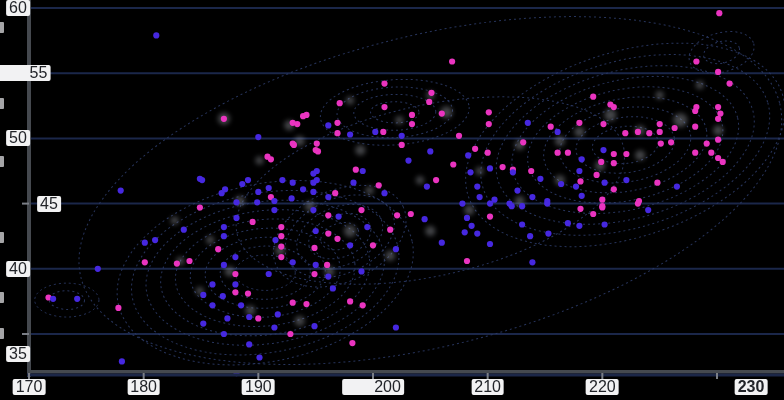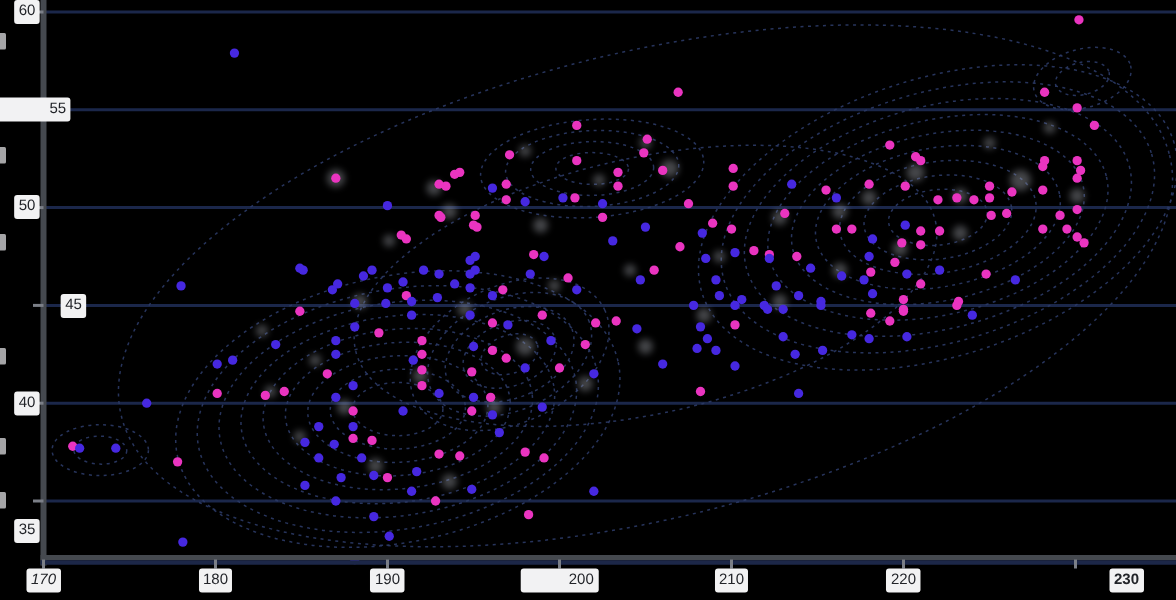--- a/index.html
+++ b/index.html
@@ -4,21 +4,21 @@
 <style>
   html,body{margin:0;padding:0;background:#000;}
   #figure{
     position:relative;width:784px;height:400px;overflow:hidden;
     background:#000;font-family:"Liberation Sans",sans-serif;
   }
   #plot-svg{position:absolute;left:0;top:0;}
   #labels{position:absolute;left:0;top:0;width:100%;height:100%;pointer-events:none;}
   .tick-label{
     position:absolute;transform:translate(-50%,-50%);
-    background:#f2f2f3;color:#222429;font-size:10px;line-height:14px;
+    background:#f2f2f3;color:#222429;font-size:16px;line-height:14px;
     padding:1px 3px;border-radius:2px;white-space:nowrap;
   }
   .edge-mark{position:absolute;background:#dcdcdf;opacity:.75;border-radius:1px;width:5px;height:11px;}
 </style>
 </head>
 <body>
 
 <div id="figure">
   <svg id="plot-svg" width="784" height="400">
     <defs>
@@ -370,21 +370,21 @@
         <rect x="716.002" y="373" width="2" height="6" fill="#7b7f87"></rect>
         <rect x="22" y="7" width="7" height="2" fill="#7b7f87"></rect>
         <rect x="22" y="72.19999999999999" width="7" height="2" fill="#7b7f87"></rect>
         <rect x="22" y="137.39999999999998" width="7" height="2" fill="#7b7f87"></rect>
         <rect x="22" y="202.6" width="7" height="2" fill="#7b7f87"></rect>
         <rect x="22" y="267.79999999999995" width="7" height="2" fill="#7b7f87"></rect>
         <rect x="22" y="333" width="7" height="2" fill="#7b7f87"></rect>
       </g>
   </svg>
   <div id="labels">
-      <div class="tick-label" style="left: 29px; top: 387px; font-style: italic;">170</div>
+      <div class="tick-label" style="left: 29px; top: 387px;">170</div>
       <div class="tick-label" style="left: 143.667px; top: 387px;">180</div>
       <div class="tick-label" style="left: 258.334px; top: 387px;">190</div>
       <div class="tick-label" style="left: 373.001px; top: 387px; padding-left: 32px;">200</div>
       <div class="tick-label" style="left: 487.668px; top: 387px;">210</div>
       <div class="tick-label" style="left: 602.335px; top: 387px;">220</div>
       <div class="tick-label" style="left: 751px; top: 387px; font-weight: bold;">230</div>
       <div class="tick-label" style="left: 18px; top: 8px;">60</div>
       <div class="tick-label" style="left: 18px; top: 73.2px; padding-left: 44px;">55</div>
       <div class="tick-label" style="left: 18px; top: 138.4px;">50</div>
       <div class="tick-label" style="left: 4px; top: 203.6px; margin-left: 45px;">45</div>

